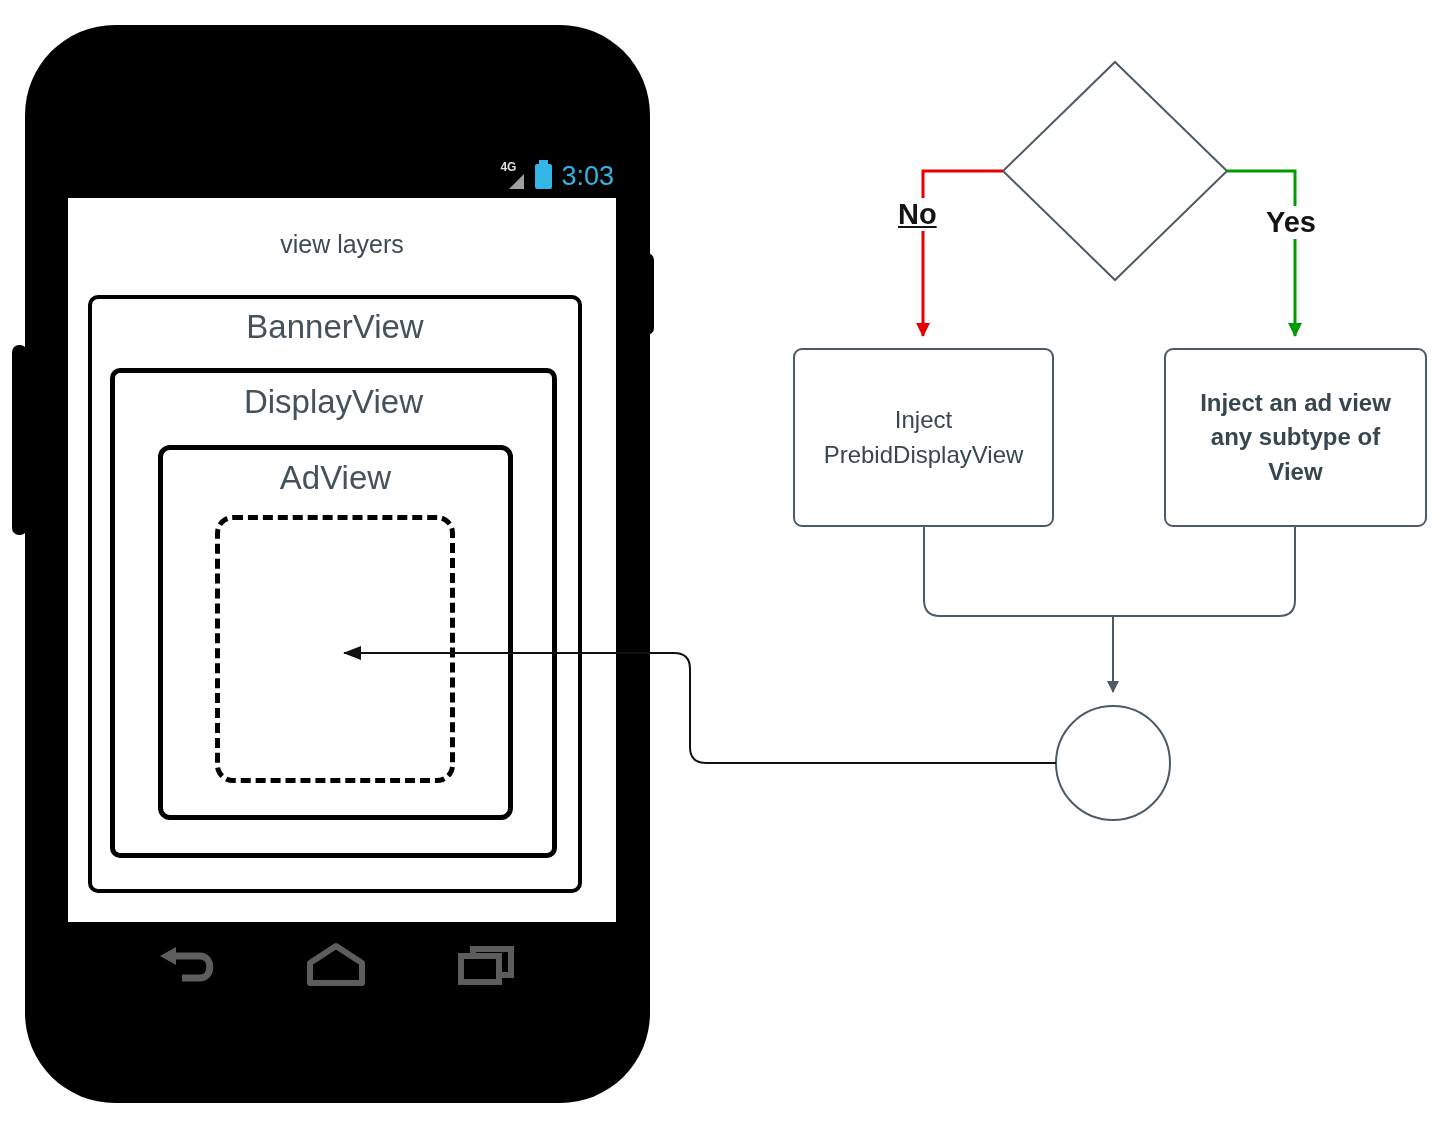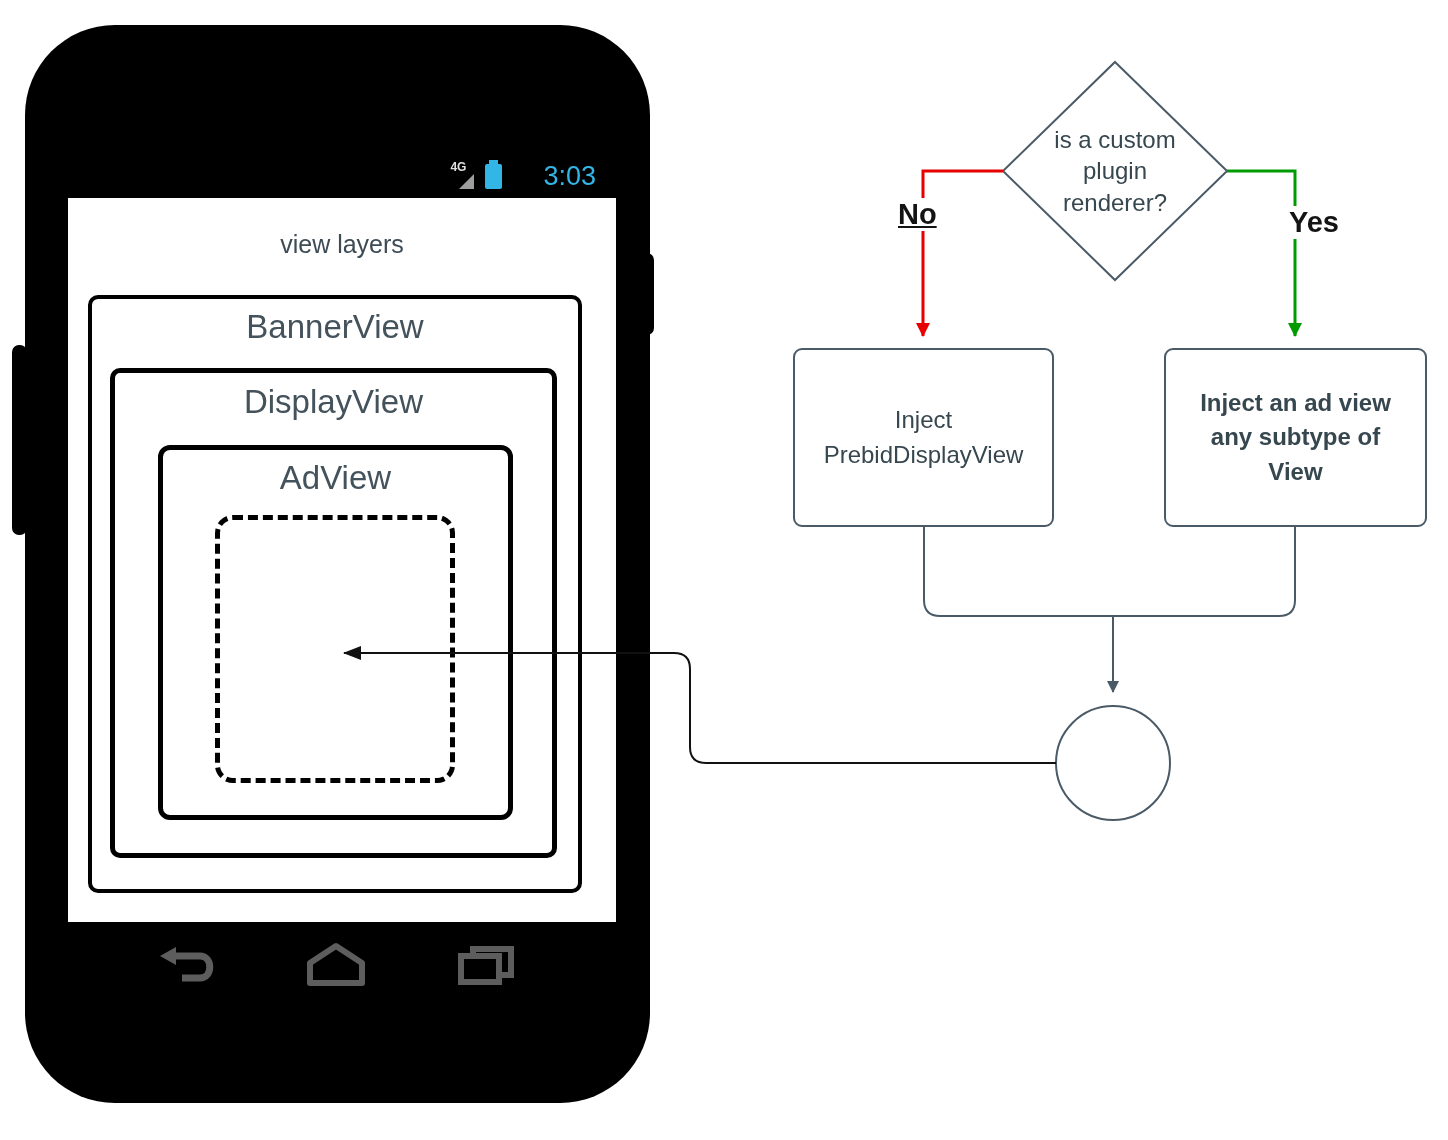--- a/index.html
+++ b/index.html
@@ -12,27 +12,27 @@
   *{box-sizing:border-box;margin:0;padding:0}
   body{background:#fff;font-family:"Liberation Sans",sans-serif;}
   .canvas{position:relative;width:1448px;height:1140px;background:#fff;overflow:hidden;}
 
   
   .phone-body{position:absolute;left:25px;top:25px;width:625px;height:1078px;background:#000;border-radius:90px;}
   .side-btn{position:absolute;background:#000;border-radius:7px;}
   .side-btn.left{left:12px;top:345px;width:15px;height:190px;}
   .side-btn.right{left:639px;top:253px;width:15px;height:82px;}
 
-  .status-row{position:absolute;left:64px;top:156px;width:548px;height:40px;display:flex;justify-content:flex-end;align-items:center;gap:9px;padding-right:16px;}
+  .status-row{position:absolute;left:82px;top:156px;width:548px;height:40px;display:flex;justify-content:flex-end;align-items:center;gap:9px;padding-right:16px;}
   .signal{position:relative;width:26px;height:26px;}
   .signal .net{position:absolute;top:-3px;left:0;font-size:12px;font-weight:bold;color:#e0e0e0;}
   .signal .tri{position:absolute;right:2px;bottom:0;width:0;height:0;border-left:15px solid transparent;border-bottom:15px solid #9e9e9e;}
   .battery{position:relative;width:17px;height:25px;background:var(--status-accent,#33b5e5);border-radius:2px;}
   .battery:before{content:"";position:absolute;top:-4px;left:4px;width:9px;height:4px;background:var(--status-accent,#33b5e5);}
-  .clock{font-size:27px;color:var(--status-accent,#33b5e5);margin-left:32px;}
+  .clock{font-size:27px;color:var(--status-accent,#33b5e5);}
 
   .screen{position:absolute;left:68px;top:198px;width:548px;height:724px;background:#fff;}
   .screen-title{position:absolute;left:68px;top:230px;width:548px;text-align:center;font-size:25px;font-weight:normal;color:#3d4b55;}
 
   .layer{position:absolute;background:transparent;}
   .layer.banner{left:88px;top:295px;width:494px;height:598px;border:4px solid #000;border-radius:10px;}
   .layer.display{left:110px;top:368px;width:447px;height:490px;border:5px solid #000;border-radius:10px;}
   .layer.ad{left:158px;top:445px;width:355px;height:375px;border:5px solid #000;border-radius:12px;}
   .layer.slot{left:215px;top:515px;width:240px;height:268px;border:5px dashed #000;border-radius:18px;}
   .layer-label{position:absolute;text-align:center;font-size:33px;color:#44525c;}
@@ -53,21 +53,21 @@
     font-size:24px;color:var(--text,#37474f);line-height:1.42;padding:0 22px;}
   .flow-box.no{left:793px;top:348px;width:261px;height:179px;}
   .flow-box.yes{left:1164px;top:348px;width:263px;height:179px;font-weight:bold;}
 
   .diamond-label{position:absolute;left:1050px;top:98px;width:130px;height:146px;
     display:flex;align-items:center;justify-content:center;text-align:center;
     font-size:24px;color:var(--text,#37474f);line-height:1.3;}
 
   .branch-label{position:absolute;font-size:29px;font-weight:bold;color:#141414;background:#fff;padding:0 4px;}
   .branch-label.no{left:894px;top:198px;text-decoration:underline;}
-  .branch-label.yes{left:1262px;top:206px;margin-left:23px;}
+  .branch-label.yes{left:1262px;top:206px;}
 </style>
 </head>
 <body>
 
 <div class="canvas">
 
   <div class="side-btn left"></div>
   <div class="side-btn right"></div>
   <div class="phone-body"></div>
 
@@ -128,21 +128,20 @@
 
     <path d="M924 527 V600 Q924 616 940 616 H1113" fill="none" style="stroke:var(--line,#4a5a66)" stroke-width="2"></path>
     <path d="M1295 527 V600 Q1295 616 1279 616 H1113" fill="none" style="stroke:var(--line,#4a5a66)" stroke-width="2"></path>
     <path d="M1113 616 V692" fill="none" style="stroke:var(--line,#4a5a66)" stroke-width="2" marker-end="url(#m-dark)"></path>
 
     <circle cx="1113" cy="763" r="57" fill="#fff" style="stroke:var(--line,#4a5a66)" stroke-width="2"></circle>
 
     <path d="M1056 763 H706 Q690 763 690 747 V669 Q690 653 674 653 H344" fill="none" stroke="#111" stroke-width="2" marker-end="url(#m-black)"></path>
   </svg>
 
-  <div class="diamond-label">is a custom plugin renderer?</div>
   <div class="branch-label no">No</div>
   <div class="branch-label yes">Yes</div>
 
   <div class="flow-box no">
     <span>Inject PrebidDisplayView</span>
   </div>
   <div class="flow-box yes">
     <span>Inject an ad view any subtype of View</span>
   </div>
 

